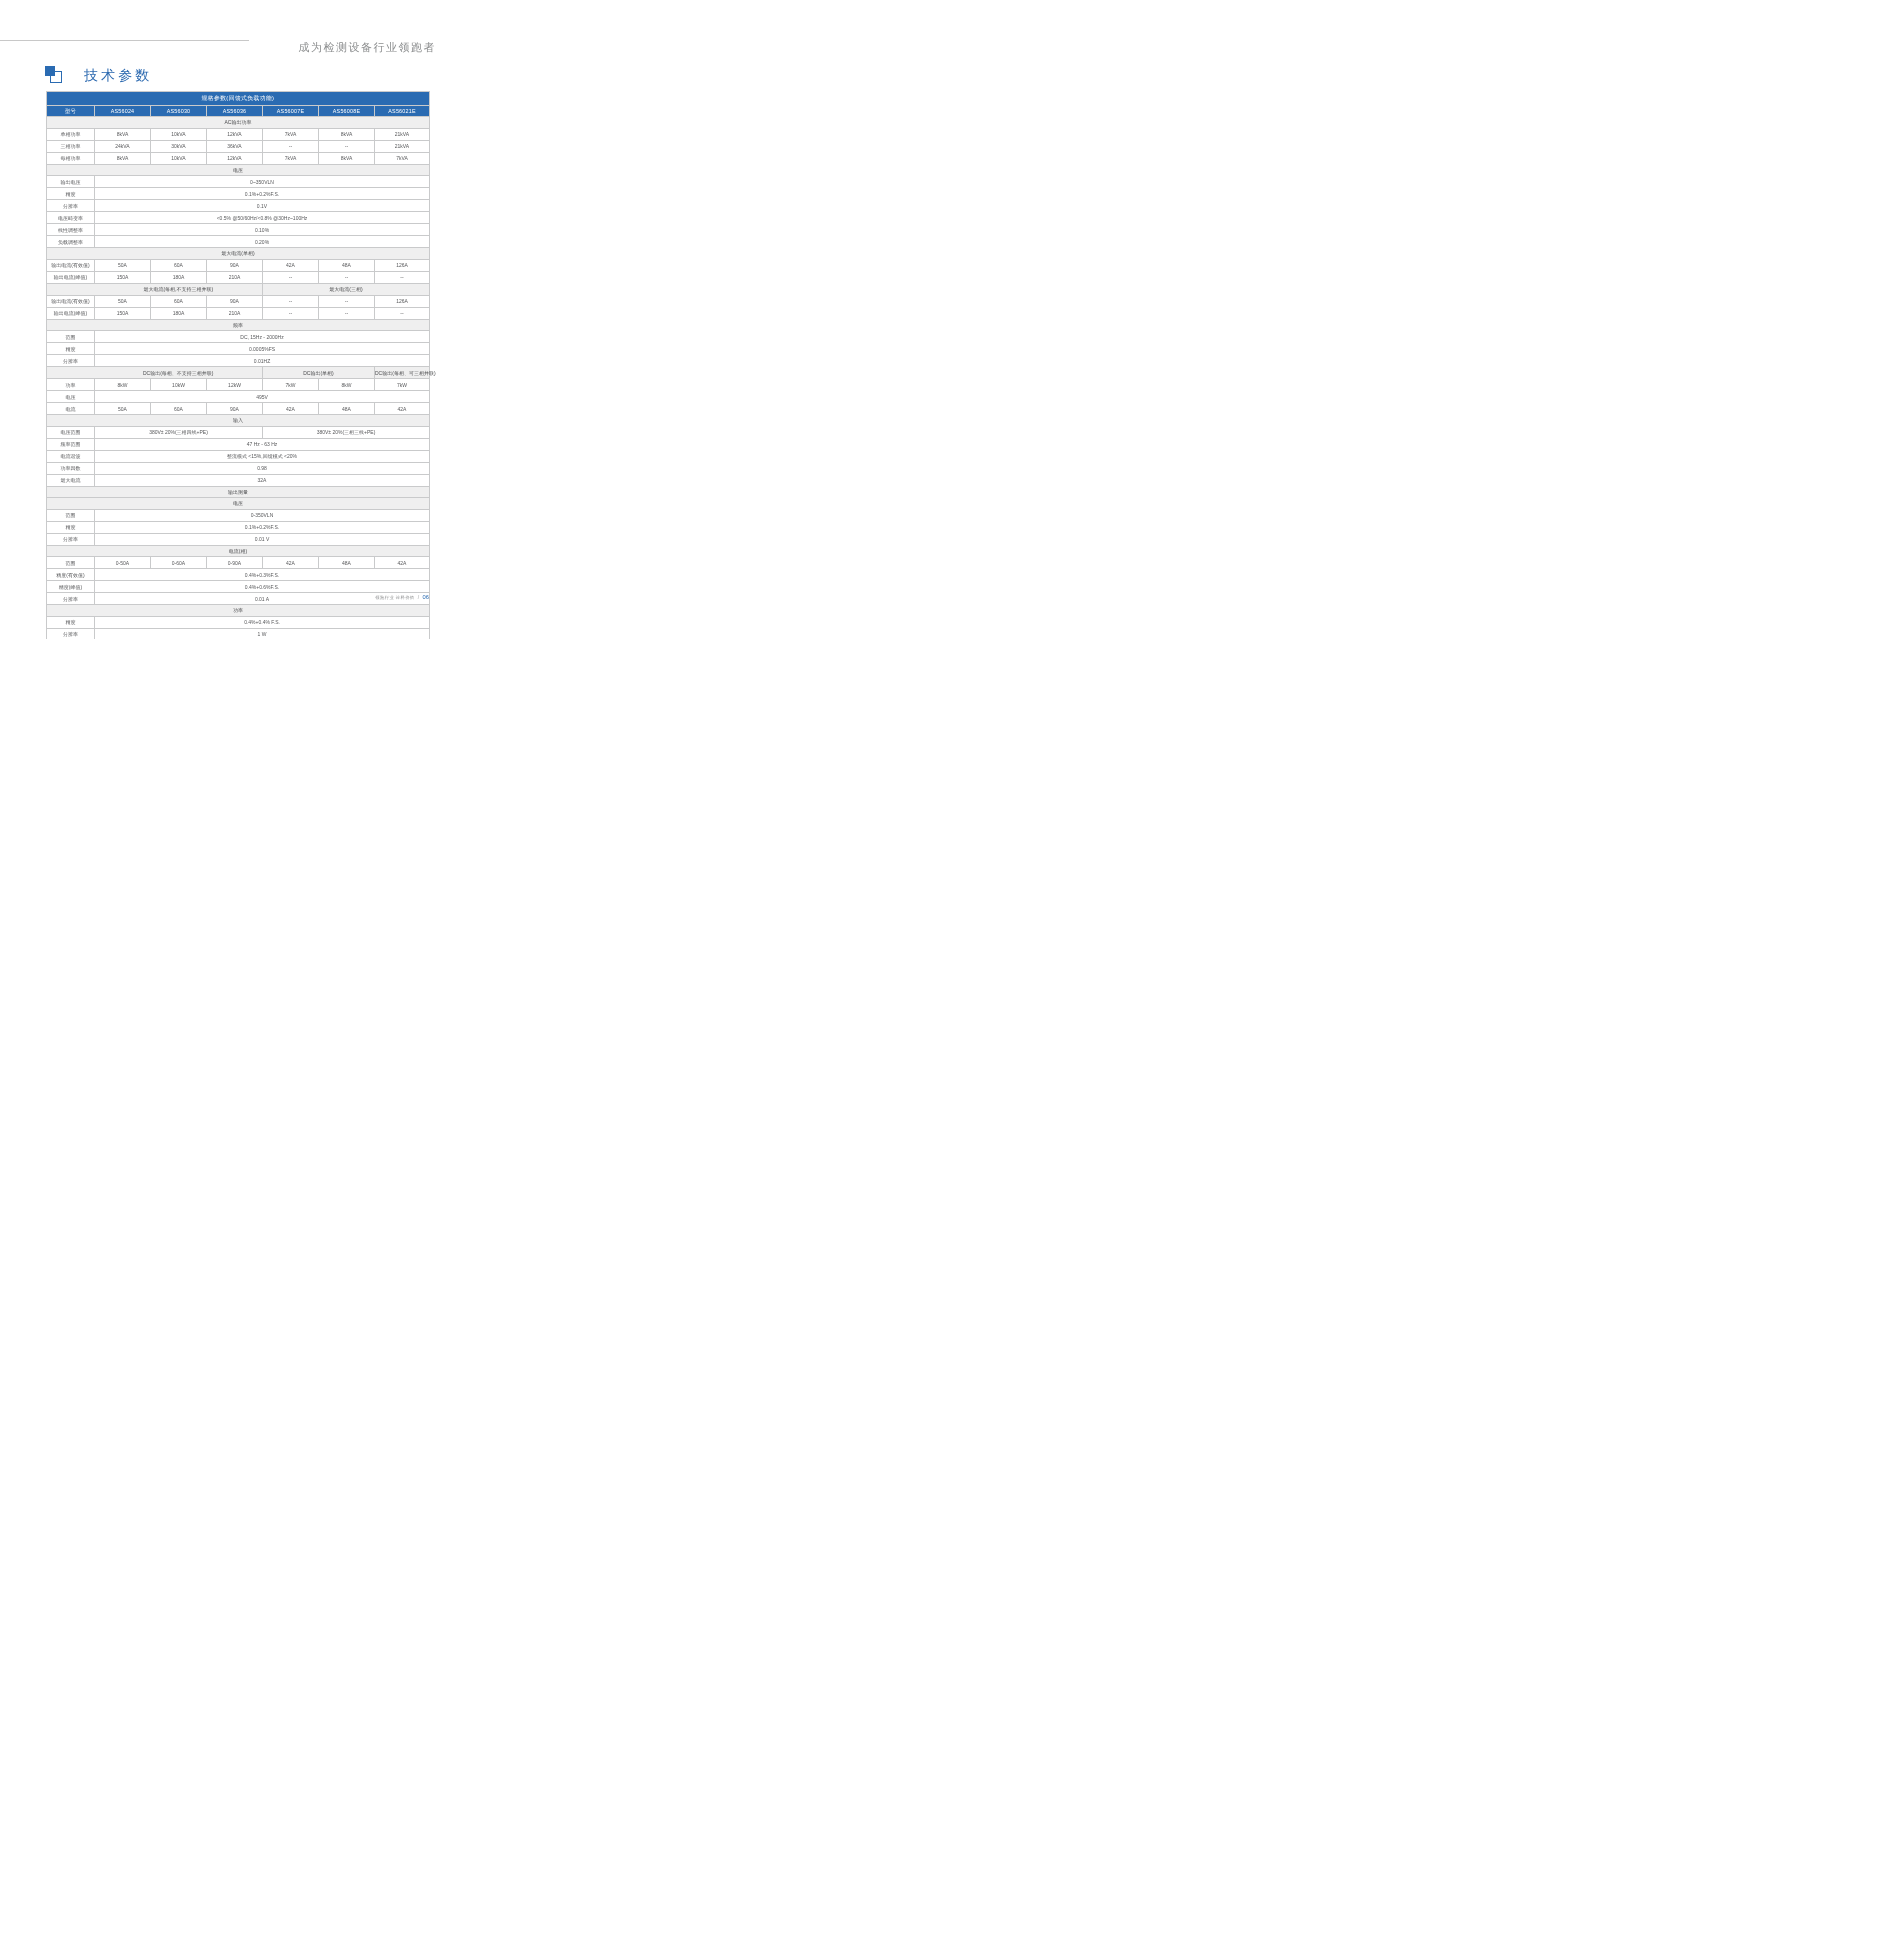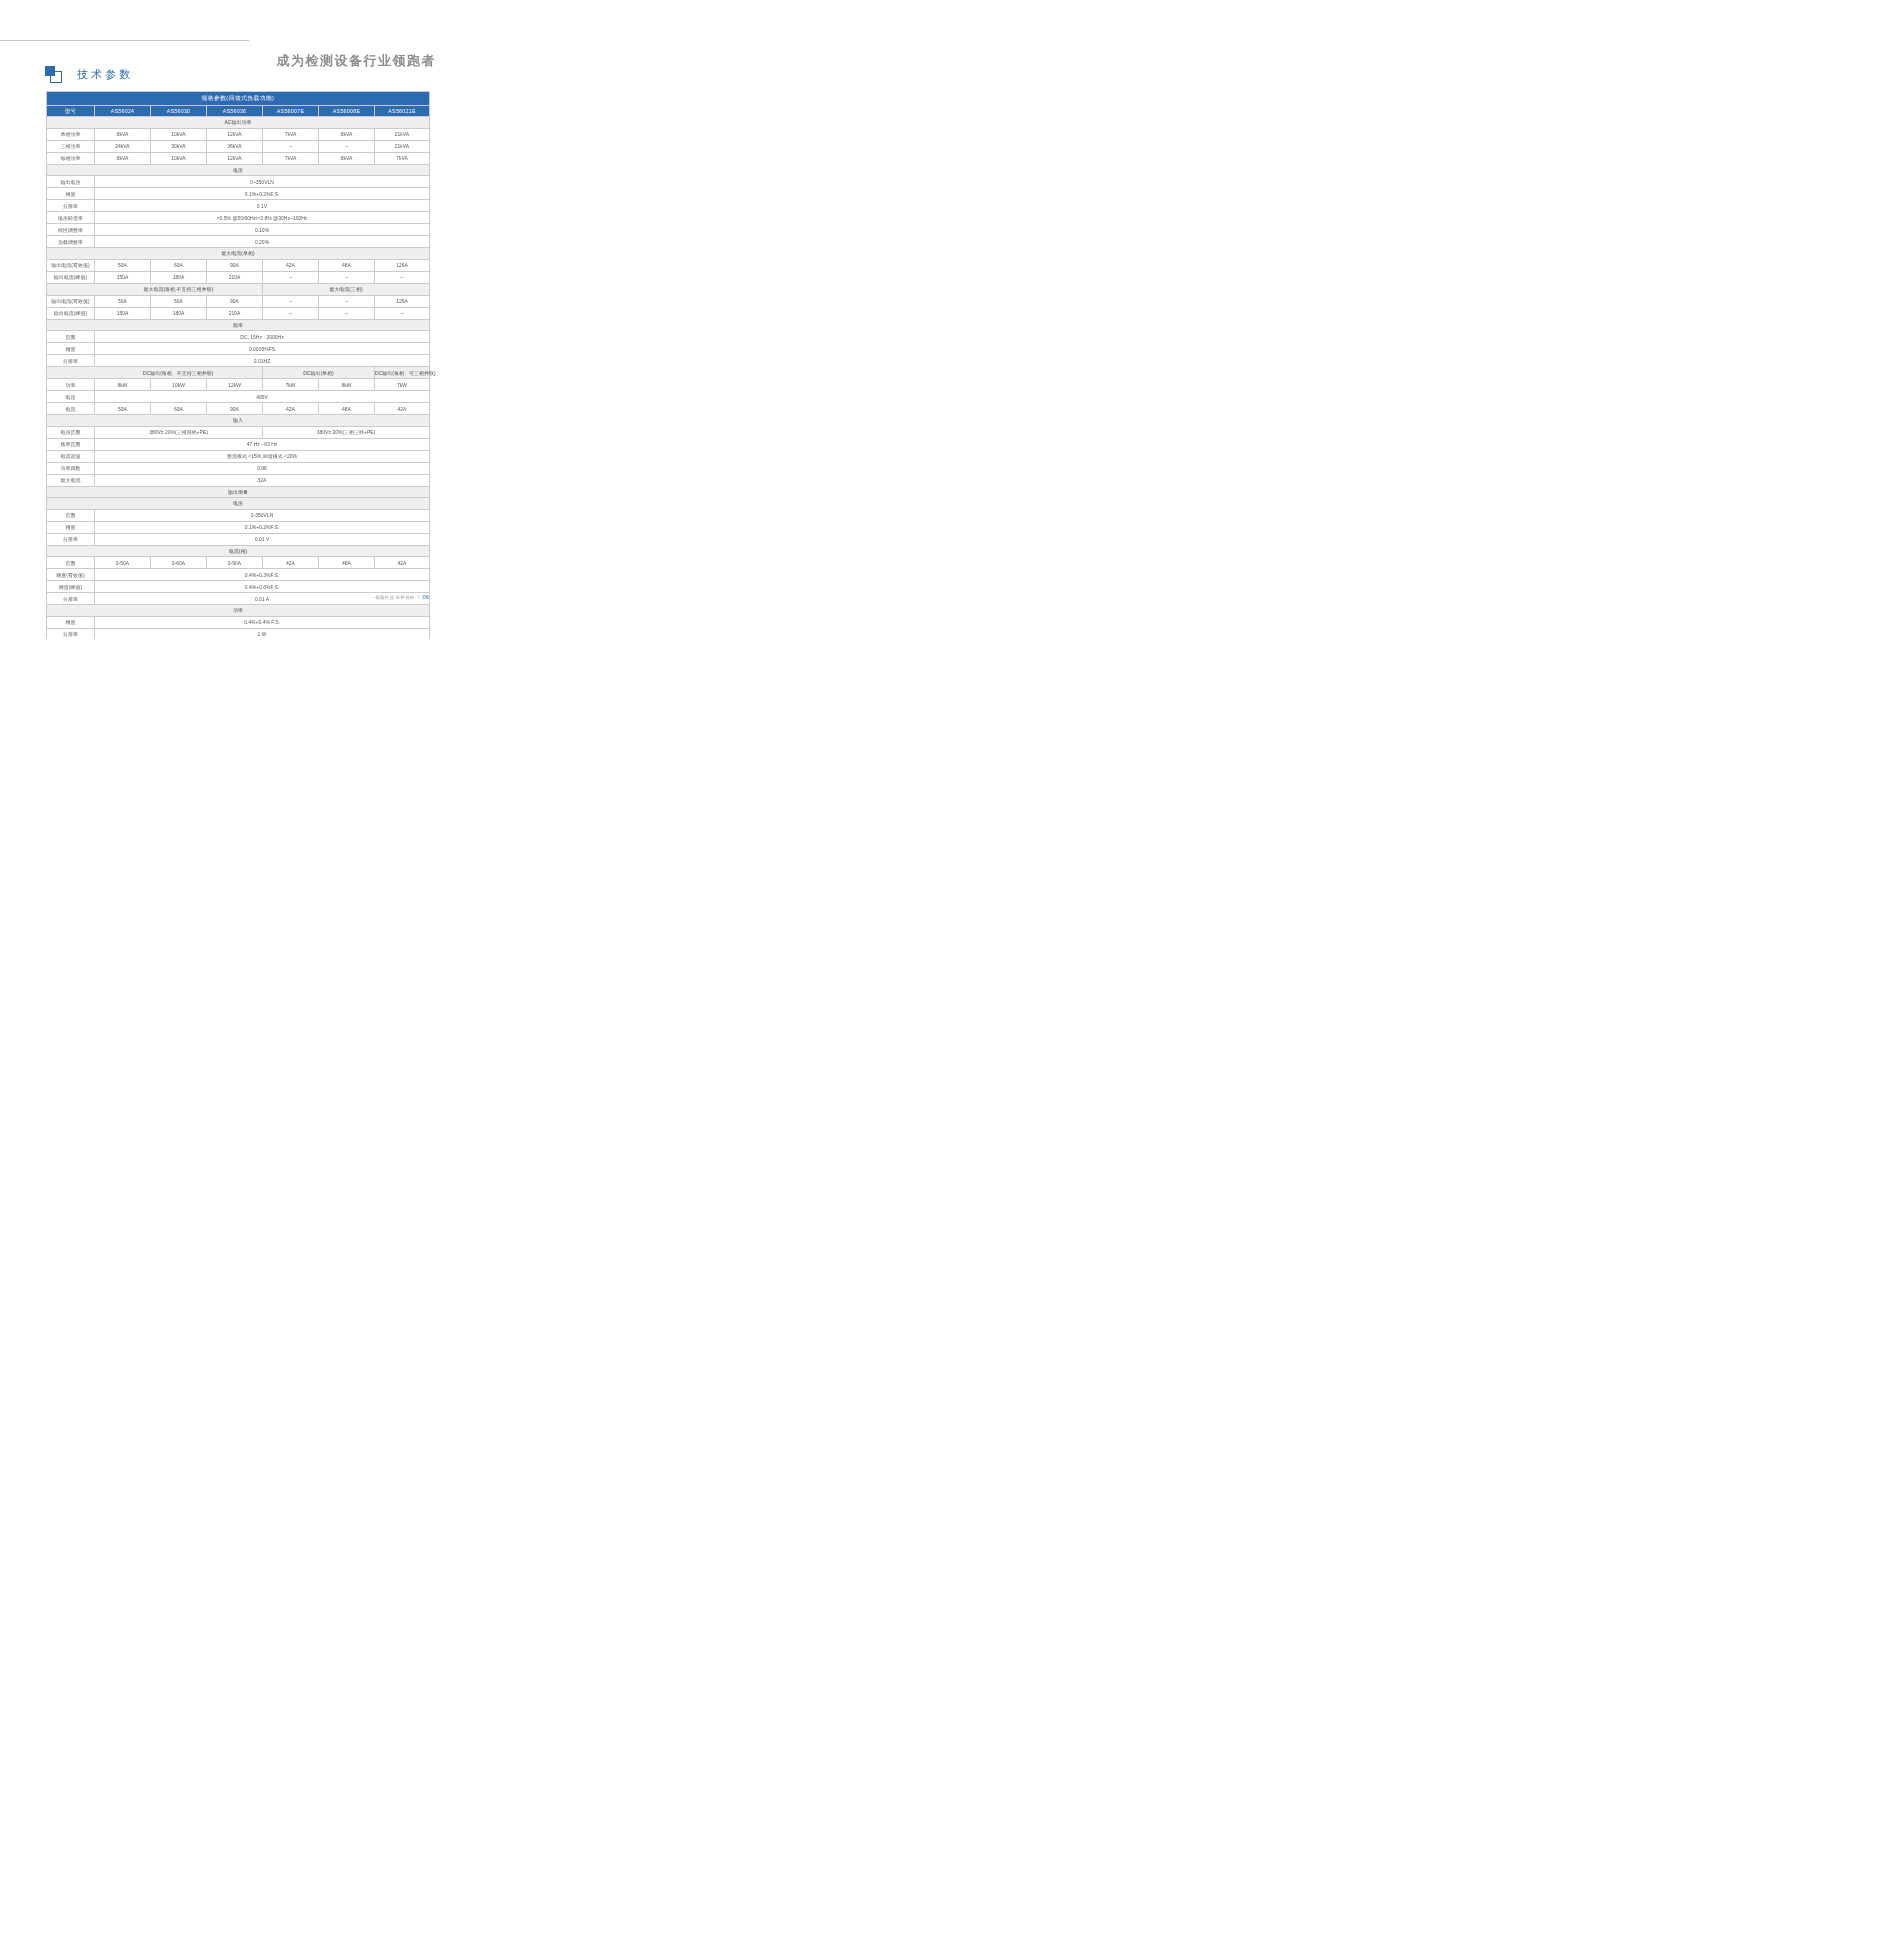--- a/index.html
+++ b/index.html
@@ -3,28 +3,28 @@
 <meta charset="utf-8">
 <style>
   html,body{margin:0;padding:0;background:#ffffff;}
   .page{
     position:relative;width:474px;height:639px;background:#ffffff;overflow:hidden;
     font-family:"Liberation Sans","DejaVu Sans",sans-serif;
   }
   
   .top-rule{position:absolute;left:0;top:40px;width:249px;height:0.8px;background:#c8c8c8;}
   .slogan{
-    position:absolute;top:52px;right:38px;font-size:13px;letter-spacing:1.5px;
-    color:#8b8d8e;white-space:nowrap;font-weight:bold;
+    position:absolute;top:40px;right:38px;font-size:11px;letter-spacing:1.5px;
+    color:#8b8d8e;white-space:nowrap;
   }
   
   .sq-fill{position:absolute;left:45px;top:66px;width:10px;height:10px;background:#2a6bb2;z-index:2;}
   .sq-outline{position:absolute;left:50px;top:71px;width:9.7px;height:9.7px;border:0.8px solid #2a6bb2;background:transparent;z-index:1;}
   .sec-title-text{
-    position:absolute;left:77px;top:67px;font-size:11px;letter-spacing:3.1px;
+    position:absolute;left:84px;top:67px;font-size:14px;letter-spacing:3.1px;
     color:#2d6ab0;font-weight:500;white-space:nowrap;
   }
   
   table.spec{
     position:absolute;left:46px;top:91px;width:383px;
     border-collapse:collapse;table-layout:fixed;
   }
   table.spec td{
     border:0.4px solid #c9cacb;text-align:center;vertical-align:middle;
     font-size:5px;color:#58595b;padding:0;white-space:nowrap;overflow:visible;

